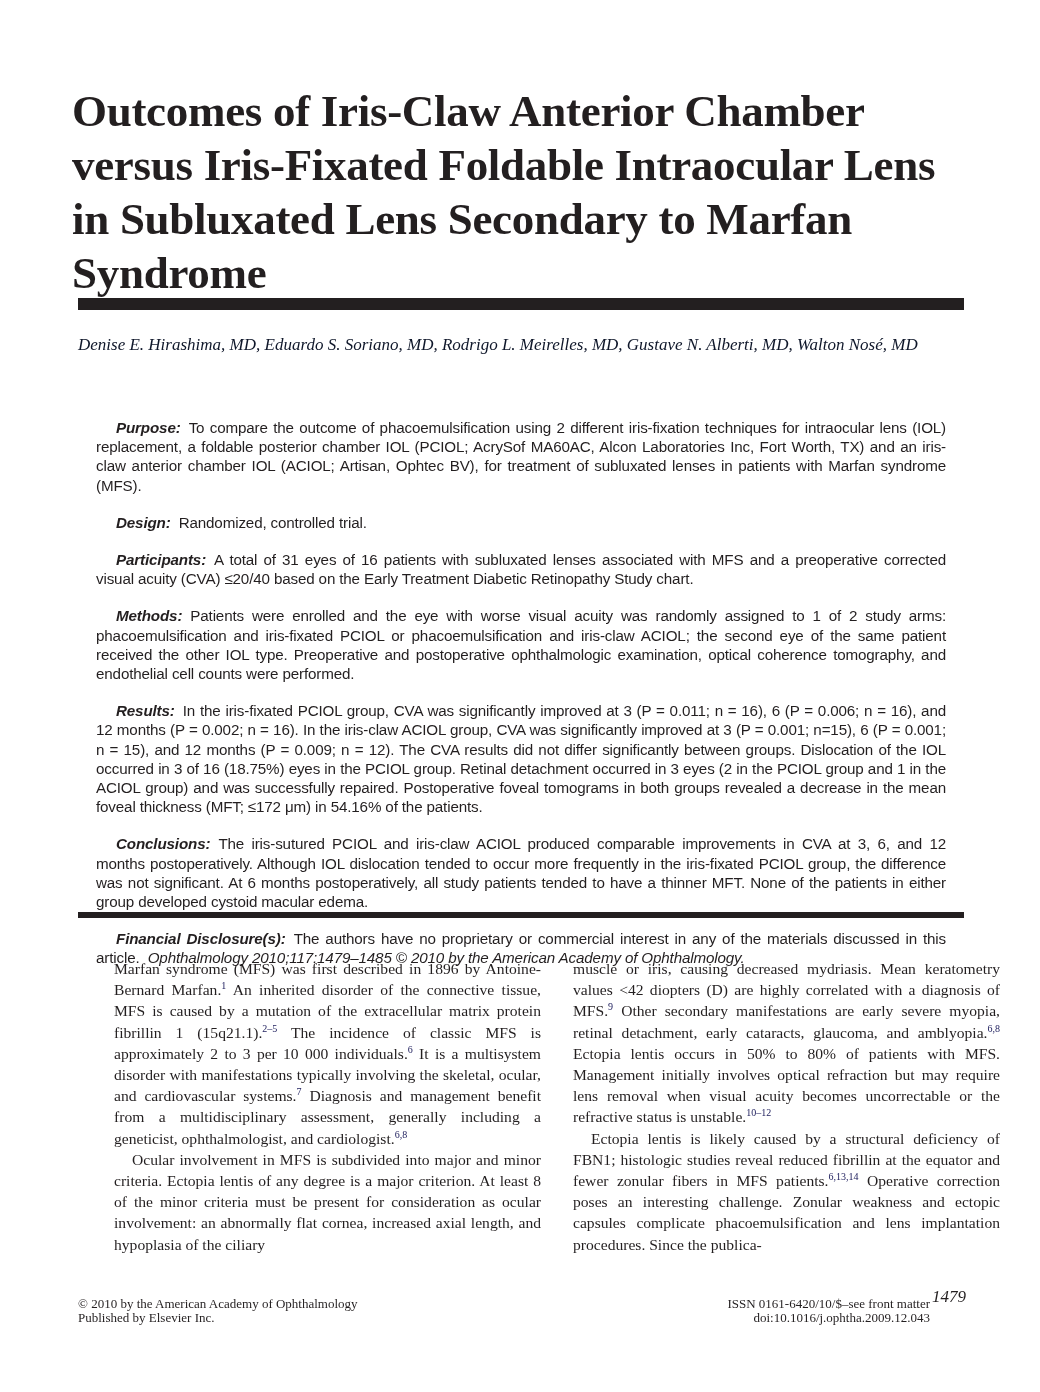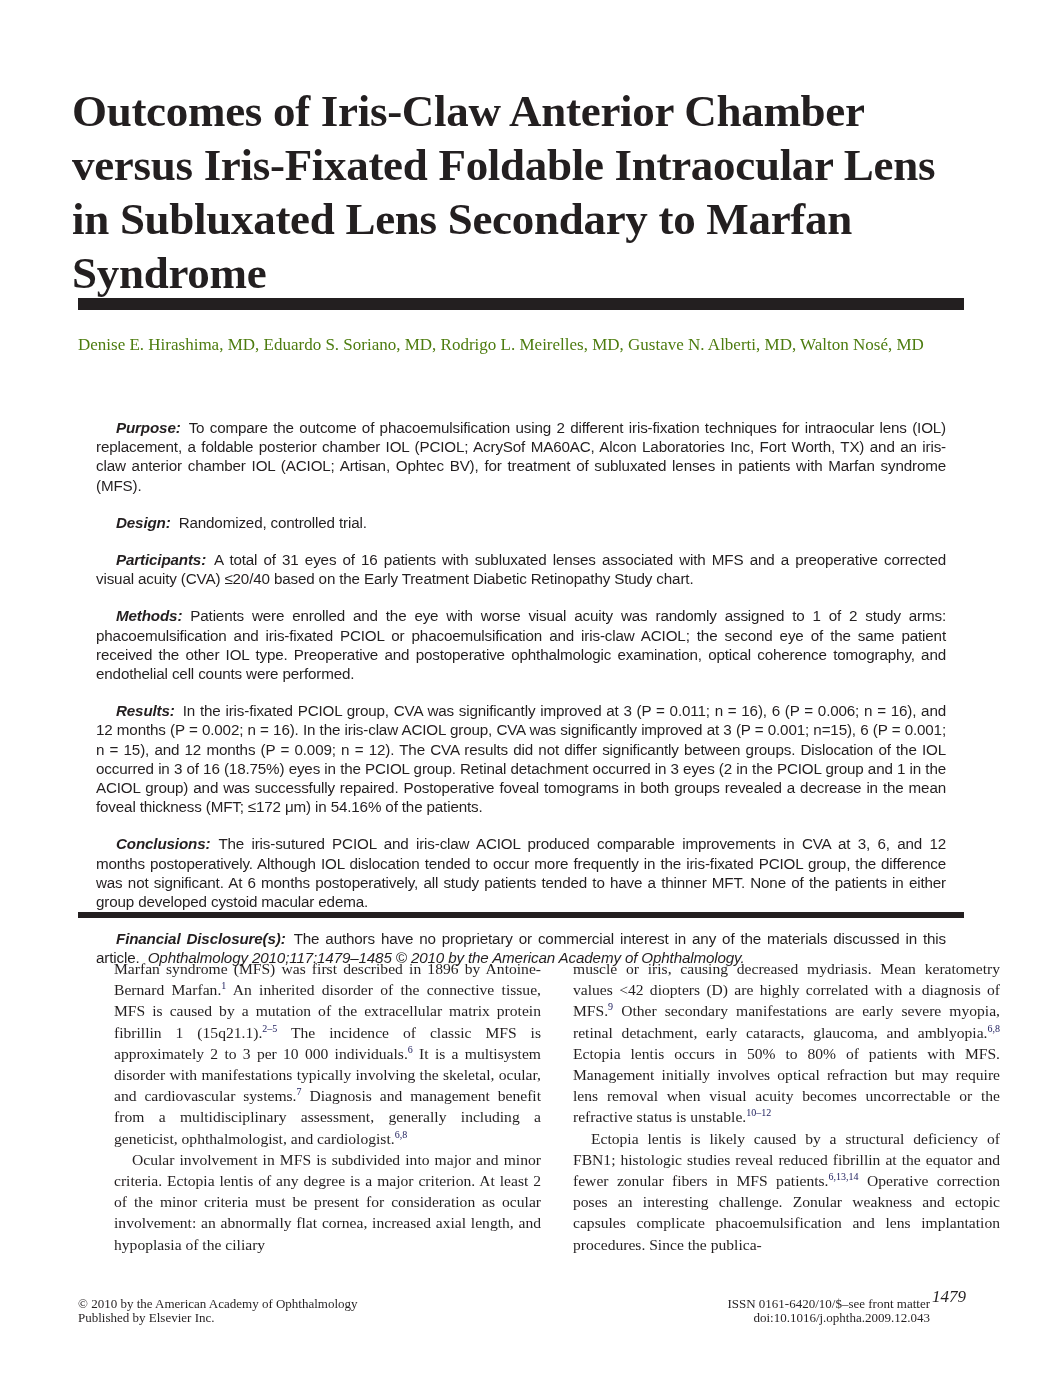--- a/index.html
+++ b/index.html
@@ -6,22 +6,22 @@
     body { width: 1040px; height: 1392px; position: relative; overflow: hidden; color: #231f20; }
     .title {
       position: absolute; left: 72px; top: 84px; width: 900px;
       font-family: "Liberation Serif", "DejaVu Serif", serif;
       font-size: 45px; line-height: 54px; font-weight: bold; letter-spacing: -0.3px;
       color: #231f20; margin: 0;
     }
     .title-rule { position: absolute; left: 78px; top: 298px; width: 886px; height: 12px; background: #231f20; }
     .authors {
       position: absolute; left: 78px; top: 333px; width: 880px;
-      font-family: "Liberation Serif", "DejaVu Serif", serif; 
-      font-size: 17px; line-height: 24px; color: #4d7c0f;
+      font-family: "Liberation Serif", "DejaVu Serif", serif; font-style: italic;
+      font-size: 17px; line-height: 24px; color: #0f172a;
     }
     .abstract {
       position: absolute; left: 78px; top: 400px; width: 886px;
       font-family: "Liberation Sans", "DejaVu Sans", sans-serif;
       font-size: 15.2px; line-height: 19.2px; color: #231f20;
       text-align: justify; letter-spacing: -0.15px;
     }
     .abstract p { margin: 18px; text-indent: 20px; }
     .abstract .label { font-weight: bold; font-style: italic; margin-right: 8px; }
     .abstract .cite { font-style: italic; }
@@ -78,21 +78,21 @@
   </p>
   <p>
     <span class="label">Financial Disclosure(s):</span><span>The authors have no proprietary or commercial interest in any of the materials discussed in this article.</span>&nbsp;
     <span class="cite">Ophthalmology 2010;117:1479–1485 © 2010 by the American Academy of Ophthalmology.</span>
   </p>
 </div>
 <div class="abstract-rule"></div>
 
 <div class="col col-left">
   <p><span>Marfan syndrome (MFS) was first described in 1896 by Antoine-Bernard Marfan.</span><sup>1</sup><span> An inherited disorder of the connective tissue, MFS is caused by a mutation of the extracellular matrix protein fibrillin 1 (15q21.1).</span><sup>2–5</sup><span> The incidence of classic MFS is approximately 2 to 3 per 10 000 individuals.</span><sup>6</sup><span> It is a multisystem disorder with manifestations typically involving the skeletal, ocular, and cardiovascular systems.</span><sup>7</sup><span> Diagnosis and management benefit from a multidisciplinary assessment, generally including a geneticist, ophthalmologist, and cardiologist.</span><sup>6,8</sup></p>
-  <p class="indent">Ocular involvement in MFS is subdivided into major and minor criteria. Ectopia lentis of any degree is a major criterion. At least 2 of the minor criteria must be present for consideration as ocular involvement: an abnormally flat cornea, increased axial length, and hypoplasia of the ciliary</p>
+  <p class="indent">Ocular involvement in MFS is subdivided into major and minor criteria. Ectopia lentis of any degree is a major criterion. At least 8 of the minor criteria must be present for consideration as ocular involvement: an abnormally flat cornea, increased axial length, and hypoplasia of the ciliary</p>
 </div>
 
 <div class="col col-right">
   <p><span>muscle or iris, causing decreased mydriasis. Mean keratometry values &lt;42 diopters (D) are highly correlated with a diagnosis of MFS.</span><sup>9</sup><span> Other secondary manifestations are early severe myopia, retinal detachment, early cataracts, glaucoma, and amblyopia.</span><sup>6,8</sup><span> Ectopia lentis occurs in 50% to 80% of patients with MFS. Management initially involves optical refraction but may require lens removal when visual acuity becomes uncorrectable or the refractive status is unstable.</span><sup>10–12</sup></p>
   <p class="indent"><span>Ectopia lentis is likely caused by a structural deficiency of FBN1; histologic studies reveal reduced fibrillin at the equator and fewer zonular fibers in MFS patients.</span><sup>6,13,14</sup><span> Operative correction poses an interesting challenge. Zonular weakness and ectopic capsules complicate phacoemulsification and lens implantation procedures. Since the publica-</span></p>
 </div>
 
 <div class="footer footer-left">
   <div>© 2010 by the American Academy of Ophthalmology</div>
   <div>Published by Elsevier Inc.</div>

